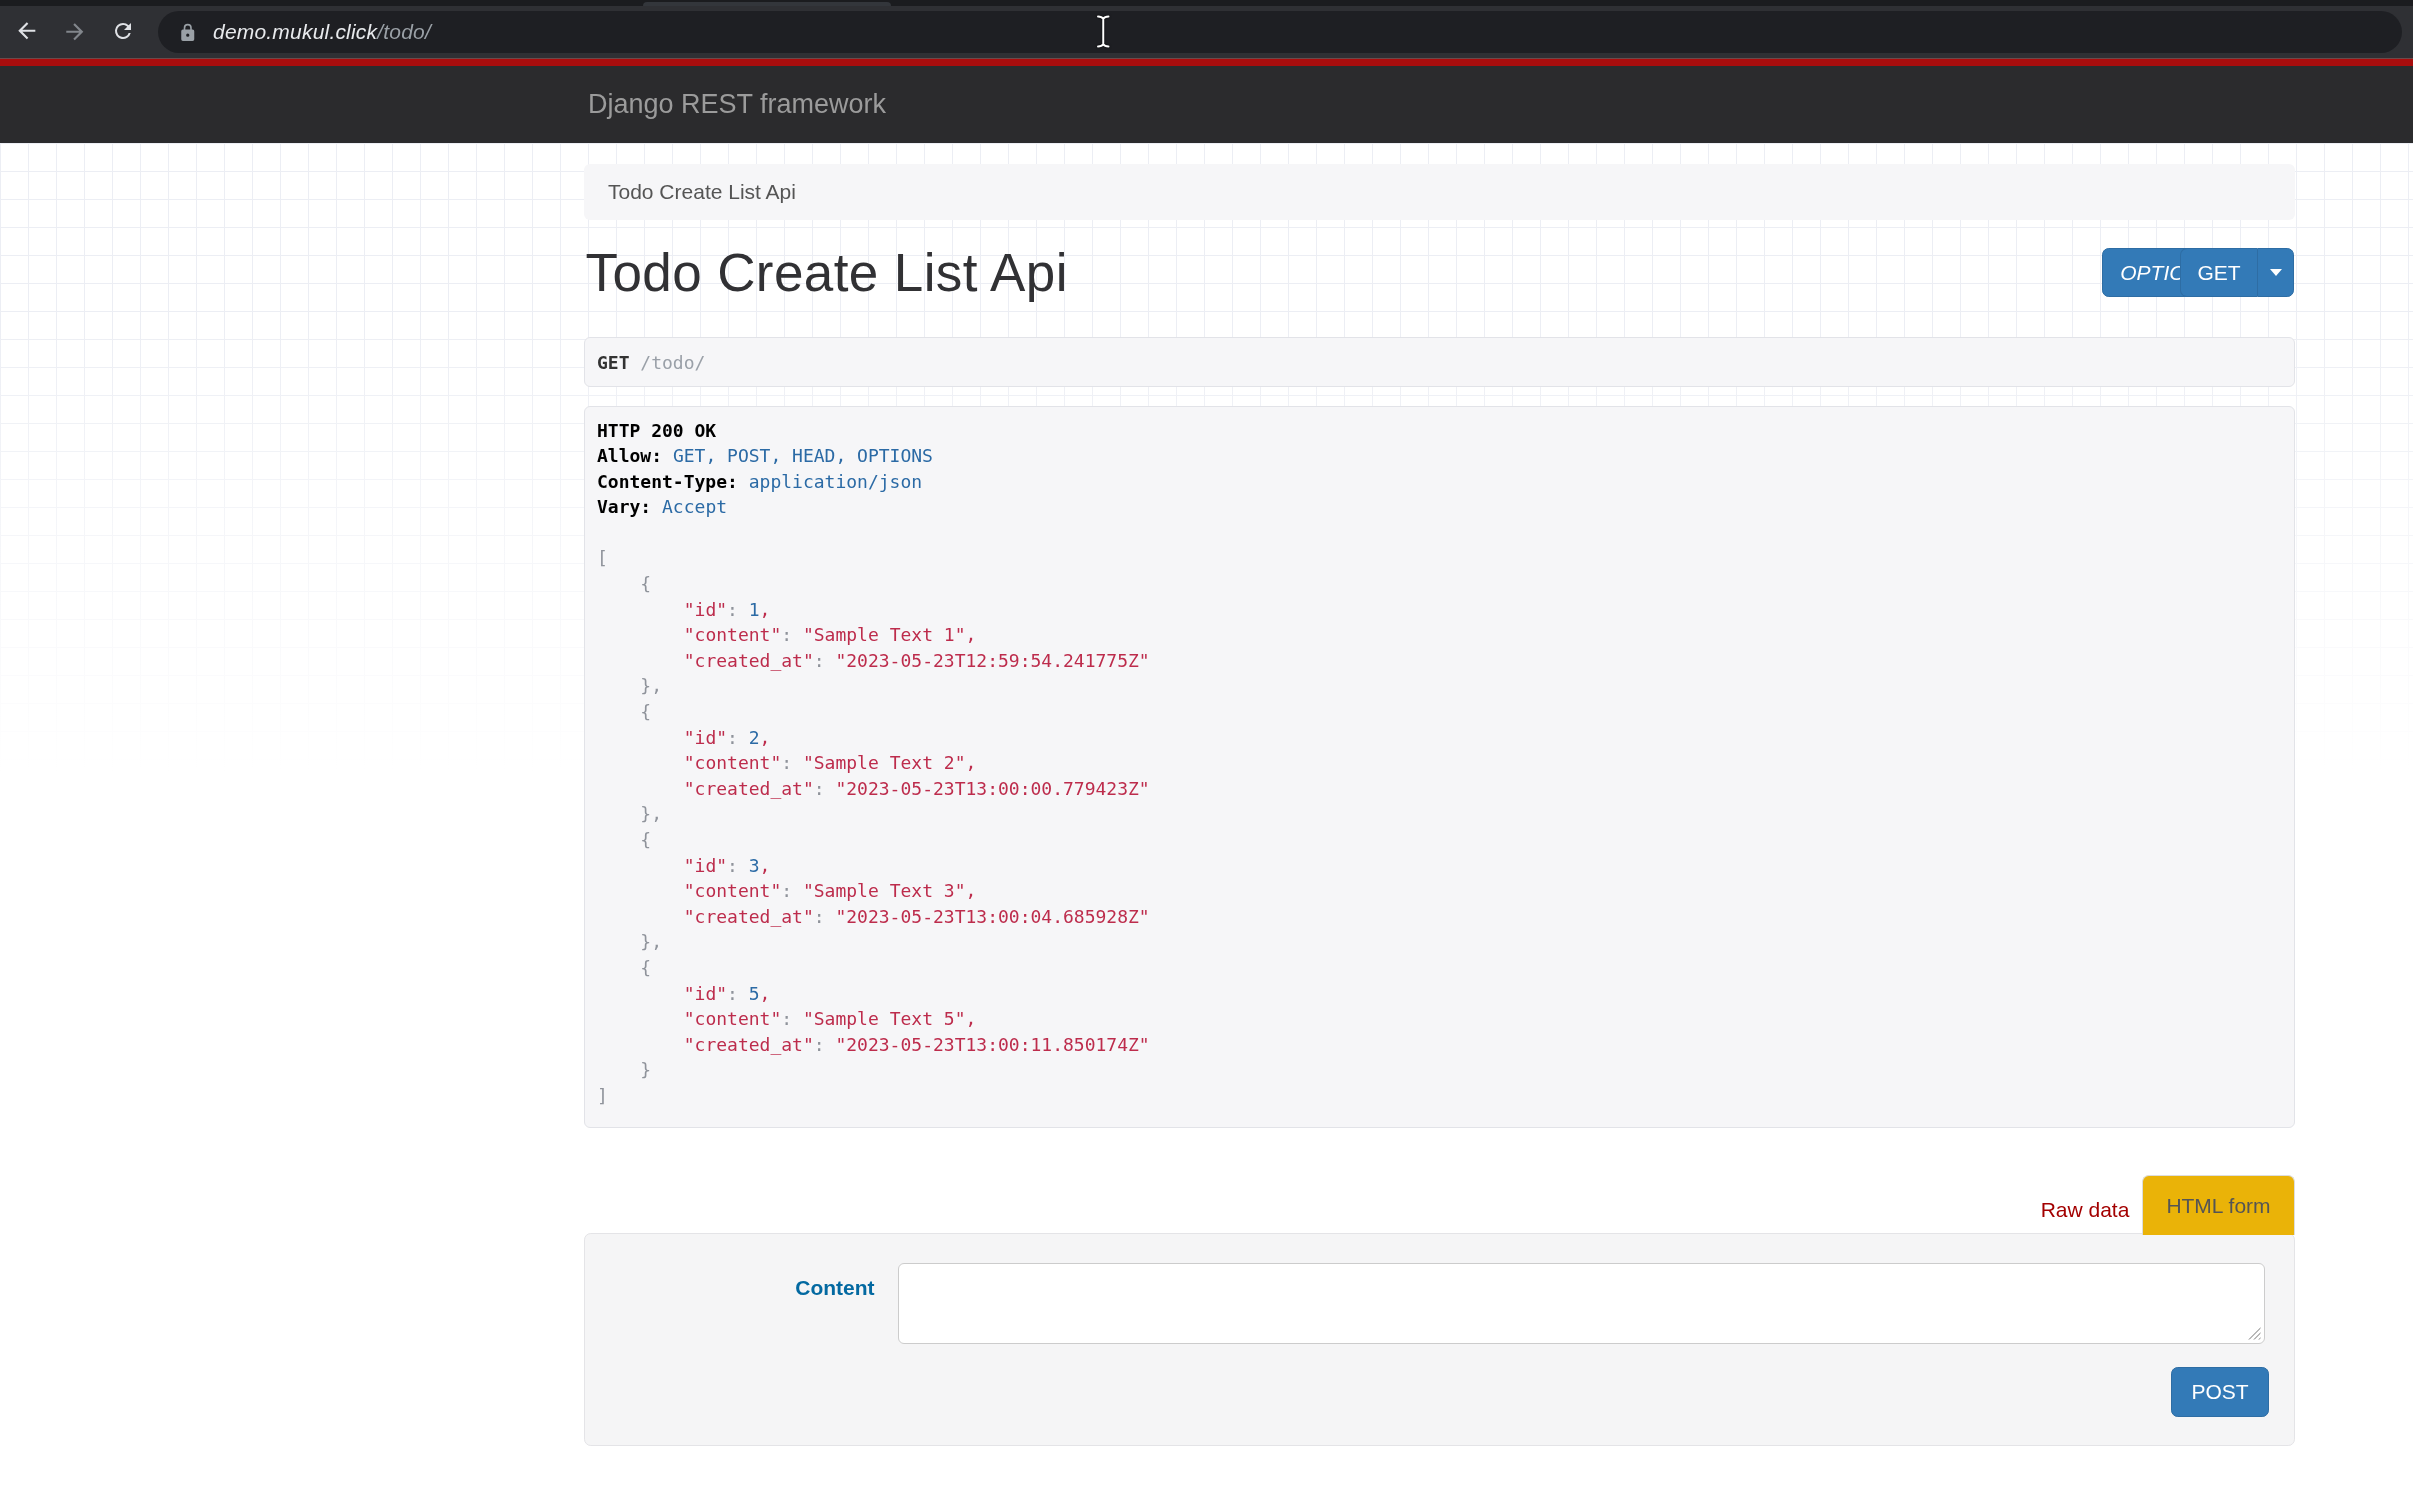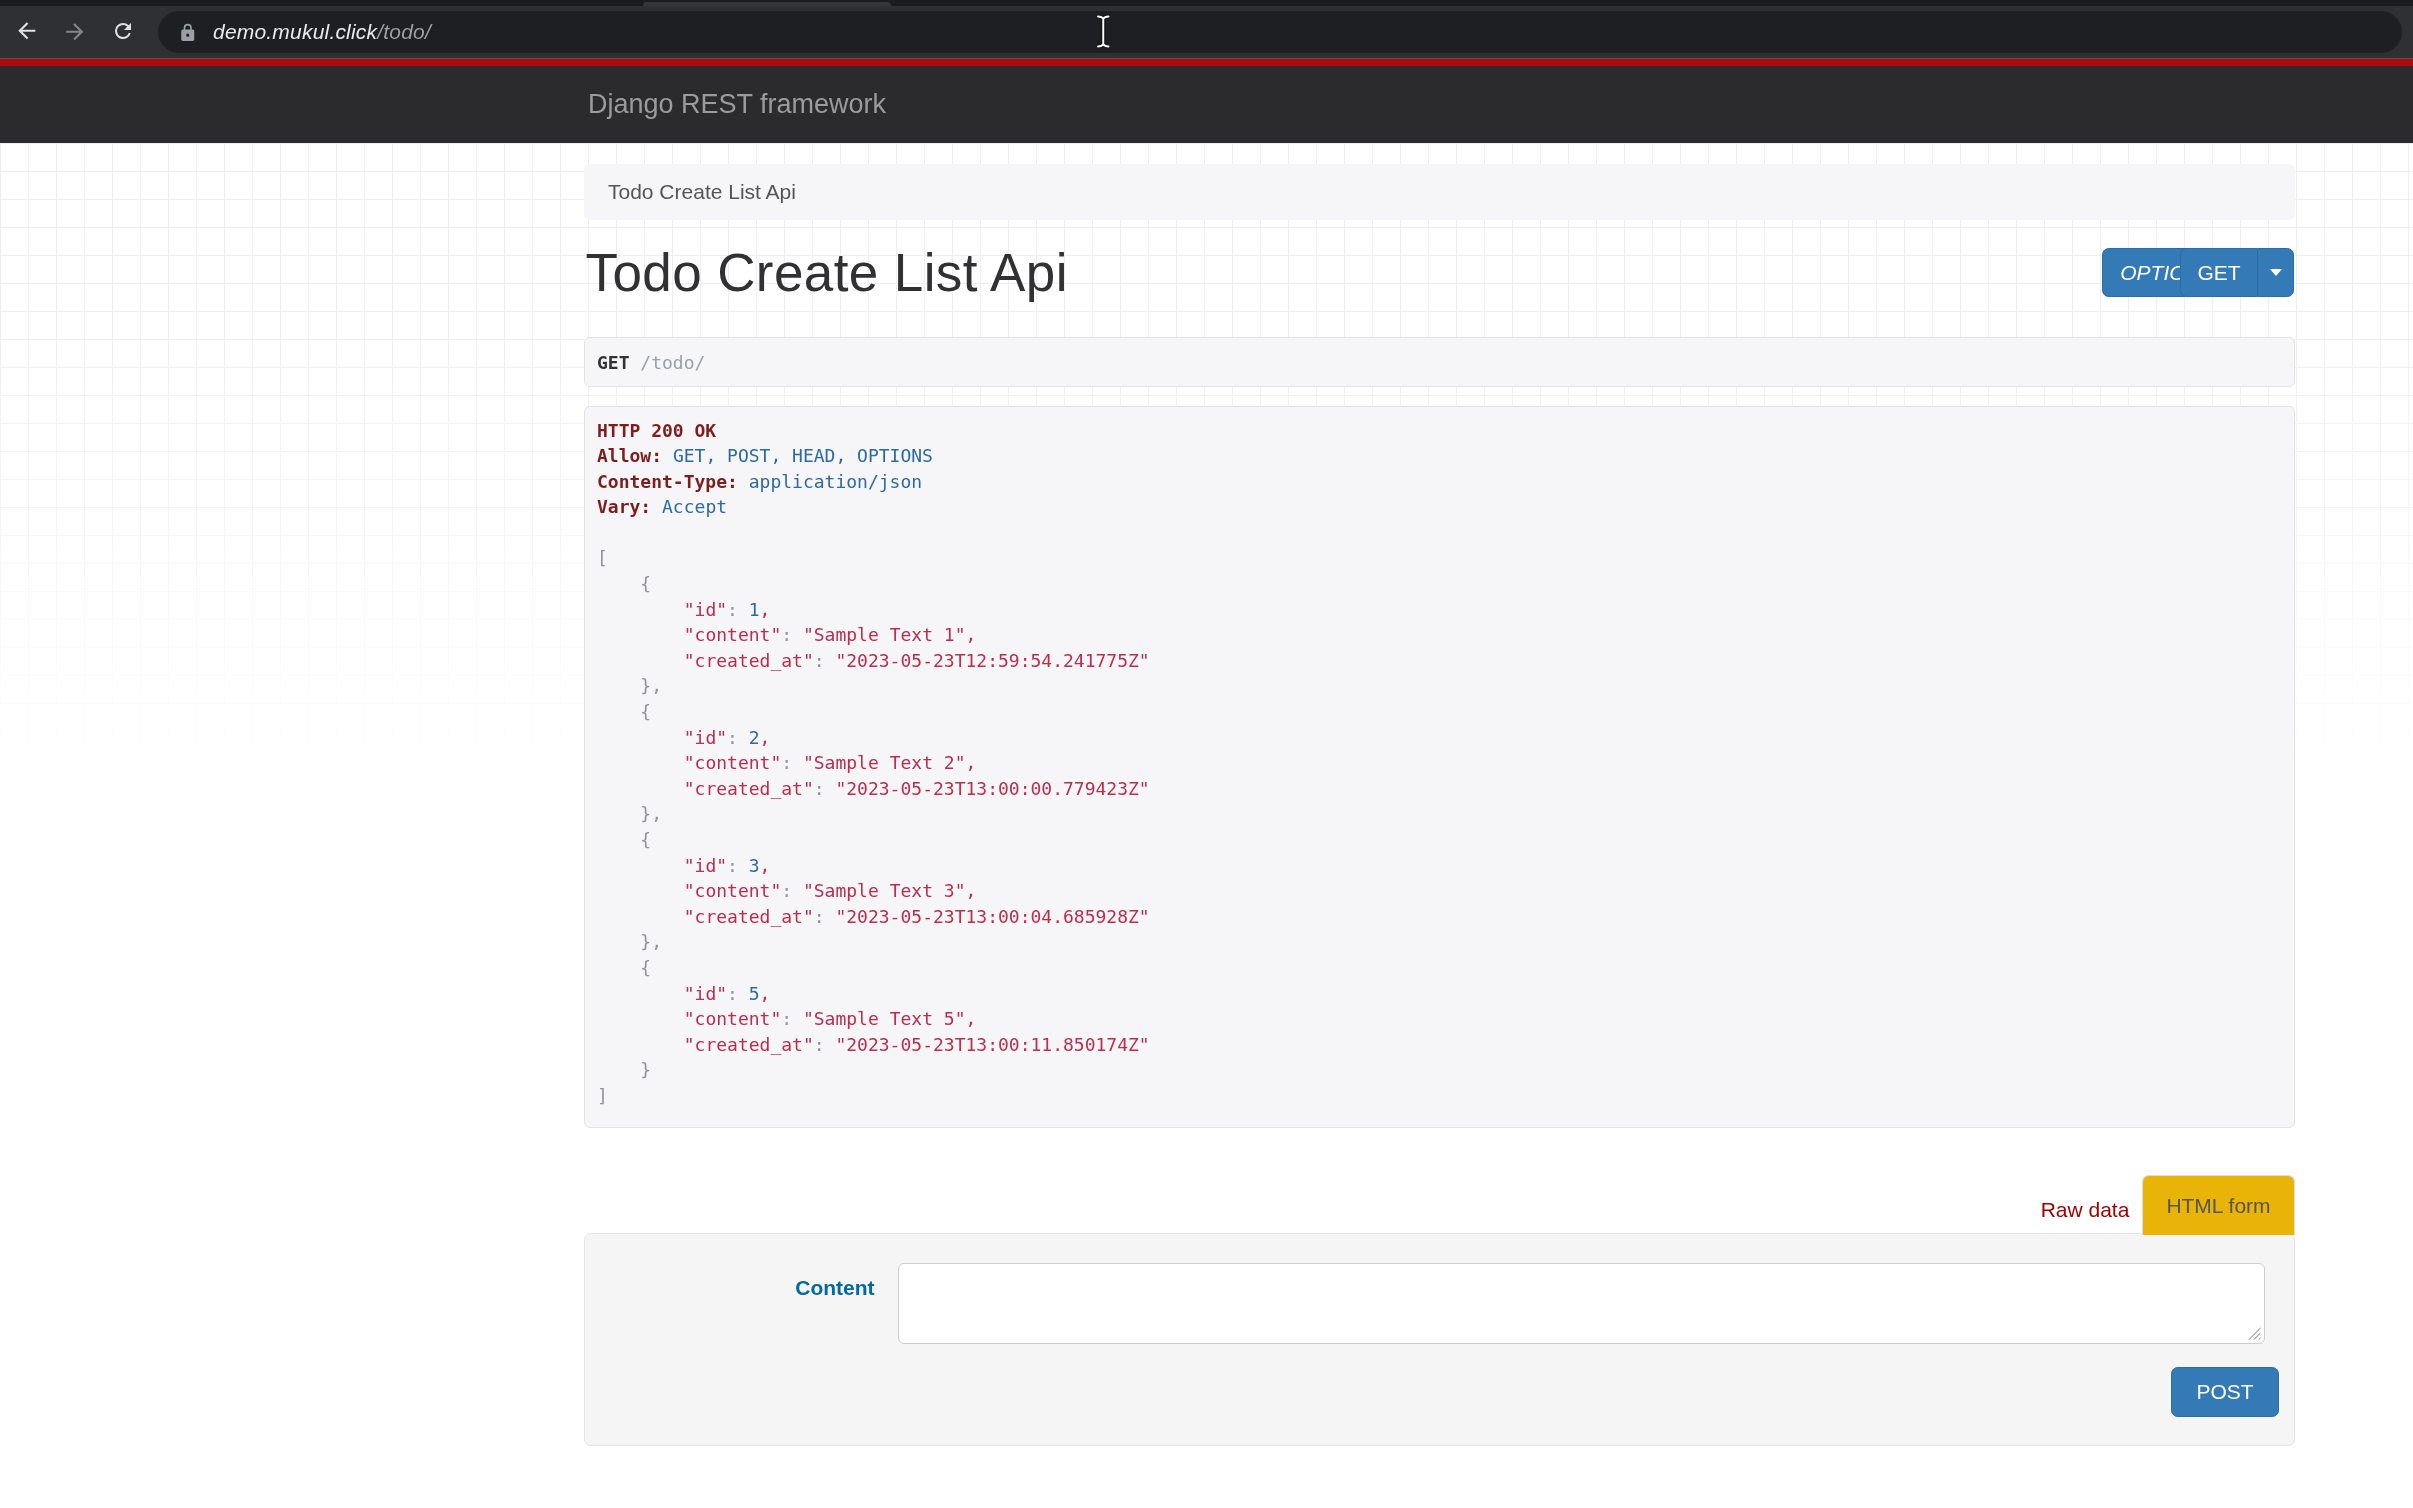--- a/index.html
+++ b/index.html
@@ -63,21 +63,21 @@
         border-radius:6px;box-sizing:border-box;}
   .well-request{top:194px;height:50px;display:flex;align-items:center;padding-left:12px;
                 font-family:"DejaVu Sans Mono",monospace;font-size:18px;}
   .req-method{font-weight:bold;color:#333;}
   .req-path{color:#9aa0a8;white-space:pre;}
 
   .well-response{top:263px;height:722px;}
   .well-response pre{margin:0;padding:10.5px 0 0 12px;font-family:"DejaVu Sans Mono",monospace;
                      font-size:18px;}
   .cl{height:25.6px;line-height:25.6px;white-space:pre;}
-  .hdr{font-weight:bold;color:#7f1d1d;}
+  .hdr{font-weight:bold;color:#000000;}
   .val{color:var(--value-blue);}
   .key{color:var(--key-red);}
   .pn{color:var(--punct-gray);}
 
   .tab-link{position:absolute;left:1444px;top:1042px;width:114px;height:50px;display:flex;
             align-items:center;justify-content:center;font-size:21px;color:var(--link-red);
             text-decoration:none;cursor:pointer;text-align:center;}
   .tab-active{position:absolute;left:1558px;top:1032px;width:153px;height:60px;background:#eab308;
               border:1.5px solid #ddd;border-bottom:none;border-radius:6.8px 6.8px 0 0;box-sizing:border-box;
               display:flex;align-items:center;justify-content:center;font-size:21px;color:#555;
@@ -87,21 +87,21 @@
               border:1.5px solid #e4e4e7;border-radius:6.8px;box-sizing:border-box;}
   .content-label{position:absolute;left:22.6px;top:1131px;width:268px;text-align:right;
                  font-size:21px;font-weight:bold;color:#0369a1;line-height:28.6px;}
   .content-textarea{position:absolute;left:314px;top:1120px;width:1367px;height:81px;
                     box-sizing:border-box;background:#fff;border:1.5px solid #ccc;border-radius:6px;
                     resize:none;font-family:"Liberation Sans",sans-serif;font-size:21px;
                     padding:7.5px 10.5px;color:#333;outline:none;}
   .resize-handle{position:absolute;left:1663px;top:1183px;width:13.5px;height:13.5px;
     background:repeating-linear-gradient(135deg,transparent 0 2.3px,#b9b9b9 2.3px 3.8px);
     clip-path:polygon(100% 0,0 100%,100% 100%);cursor:nwse-resize;}
-  .btn-post{position:absolute;left:1587px;top:1224px;width:108px;height:50px;}
+  .btn-post{position:absolute;left:1587px;top:1224px;width:98px;height:50px;}
 </style>
 </head>
 <body>
 
 <div class="screen">
 
   <div class="tabstrip">
     <div class="tab-hint"></div>
   </div>
 

